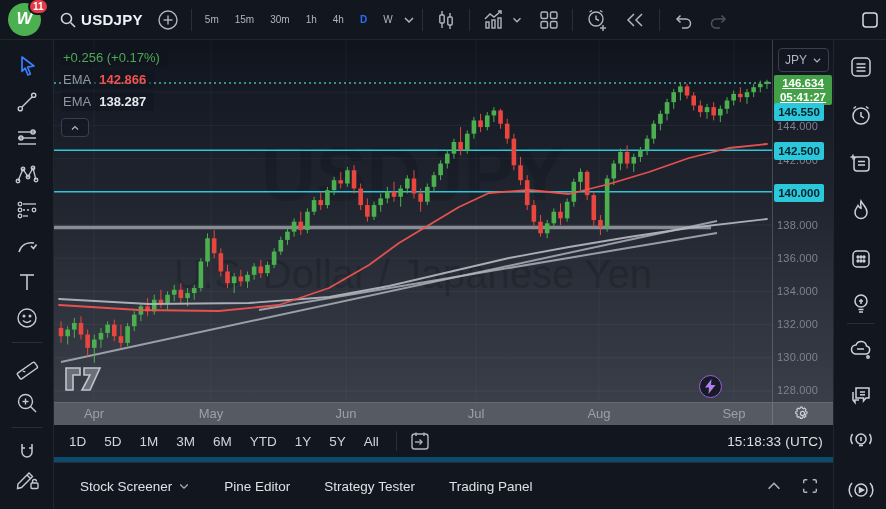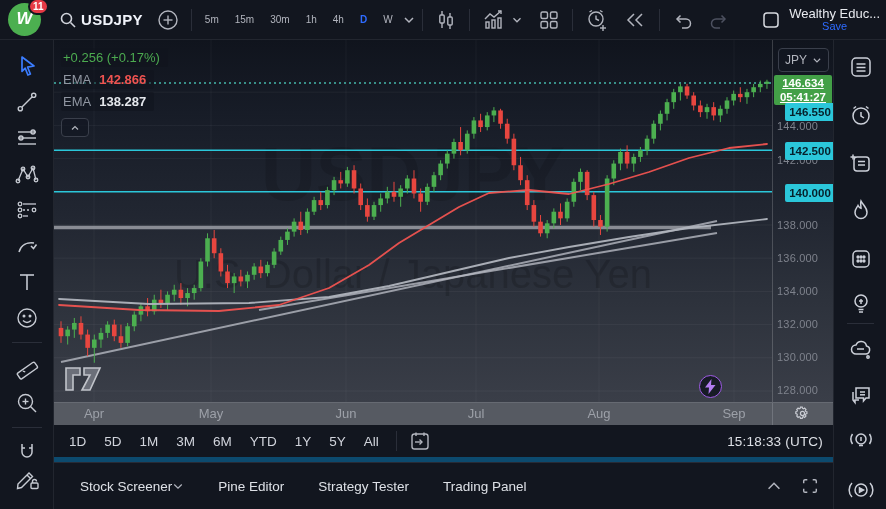--- a/index.html
+++ b/index.html
@@ -42,21 +42,21 @@
   
   .chart-row{position:relative;width:779px;height:362px;
      background:linear-gradient(180deg,#10141d 0%,#171c27 20%,#212631 48%,#2d323c 72%,#3a3e48 100%);}
   .pane{position:absolute;left:0;top:0;width:718px;height:362px;overflow:hidden;}
   .paxis{position:absolute;left:718px;top:0;width:61px;height:362px;border-left:1px solid rgba(255,255,255,.18);
          font-size:11px;color:#7e828c;}
   .jpy-btn{position:absolute;left:5px;top:8px;width:51px;height:24px;border:1px solid #3a3f4b;
            border-radius:4px;background:rgba(19,23,34,.55);color:#b2b5be;font-size:12px;
            display:flex;align-items:center;justify-content:center;gap:5px;cursor:pointer;}
   .ptick{position:absolute;left:4px;transform:translateY(-50%);letter-spacing:.2px;}
-  .plabel{position:absolute;left:12px;width:50px;height:18px;border-radius:2px;background:#2bc7da;
+  .plabel{position:absolute;left:1px;width:50px;height:18px;border-radius:2px;background:#2bc7da;
           color:#06202a;font-size:11.5px;font-weight:bold;display:flex;align-items:center;
           justify-content:center;transform:translateY(-50%);}
   .cur-label{position:absolute;left:1px;top:35px;width:58px;border-radius:2px;background:#43a047;
              color:#fff;font-size:11.5px;font-weight:bold;text-align:center;line-height:14px;
              padding:1px 0;text-decoration:underline;}
   
   .legend{position:absolute;left:7px;top:8px;z-index:6;font-size:13px;}
   .lrow{display:inline-flex;align-items:center;gap:8px;background:rgba(16,20,29,.55);
         padding:2px 8px 2px 2px;border-radius:2px;margin-bottom:3px;}
   .lrow .t-dim{color:#9096a1;font-size:13px;}
@@ -78,21 +78,21 @@
   .taxis .gear{position:absolute;left:740px;top:2px;color:#c9ccd3;cursor:pointer;}
   
   .rangebar{position:absolute;left:0;top:385px;width:779px;height:37px;background:#12161f;
             border-bottom:5px solid #0c4a6e;display:flex;align-items:center;padding:0 10px 0 6px;}
   .rb-item{padding:4px 9px;font-size:13.5px;color:#d1d4dc;cursor:pointer;border-radius:4px;}
   .rb-sep{width:1px;height:20px;background:#2a2e39;margin:0 8px;}
   .clock{margin-left:auto;font-size:13.5px;color:#dde0e6;letter-spacing:.2px;}
   
   .footerbar{position:absolute;left:0;top:422px;width:779px;height:47px;background:#12161f;
              border-top:1px solid #272b36;display:flex;align-items:center;padding:0 14px;gap:10px;}
-  .ft-item{display:flex;align-items:center;gap:0;font-size:13.5px;color:#dde0e6;
+  .ft-item{display:flex;align-items:center;gap:6px;font-size:13.5px;color:#dde0e6;
            padding:6px 12px;cursor:pointer;}
   .ft-right{margin-left:auto;display:flex;align-items:center;gap:18px;color:#b2b5be;}
   
   .right-sidebar{position:relative;width:53px;height:469px;background:#12161f;
                  border-left:1px solid #22262f;flex:0 0 auto;}
   .rs-btn{position:absolute;left:12px;width:30px;height:30px;display:flex;align-items:center;
           justify-content:center;color:#ccd0d9;cursor:pointer;}
   .rs-div{position:absolute;left:13px;width:27px;height:1px;background:#2a2e39;}
 </style>
 </head>
@@ -191,24 +191,20 @@
     <div class="tb-btn dim">
       <svg class="ic" width="22" height="20" viewBox="0 0 22 20" fill="none" stroke="#4d5160" stroke-width="1.5">
           <path d="M17,9 h-9 a4.5,4.5 0 1 0 0,9 h4"></path>
           <polyline points="13.5,5.5 17,9 13.5,12.5"></polyline>
         </svg>
     </div>
     <div class="layoutbox">
       <svg class="ic" width="20" height="20" viewBox="0 0 20 20" fill="none" stroke="#d7dae0" stroke-width="1.5">
           <rect x="3" y="3" width="14" height="14" rx="3"></rect>
         </svg>
-      <div class="layout-name">
-        <span class="nm">Wealthy Educ...</span>
-        <span class="sv">Save</span>
-      </div>
     </div>
   </header>
 
   <div class="main">
 
     <aside class="left-toolbar">
       <div class="tool sel">
         <svg class="ic" width="26" height="26" viewBox="0 0 26 26" fill="none" stroke="currentColor" stroke-width="1.7" stroke-linejoin="round">
             <path d="M8,4 L20,13 L13.6,14.2 L16.4,21 L13.9,22 L11.2,15.2 L8,18.4 Z"></path>
           </svg>

